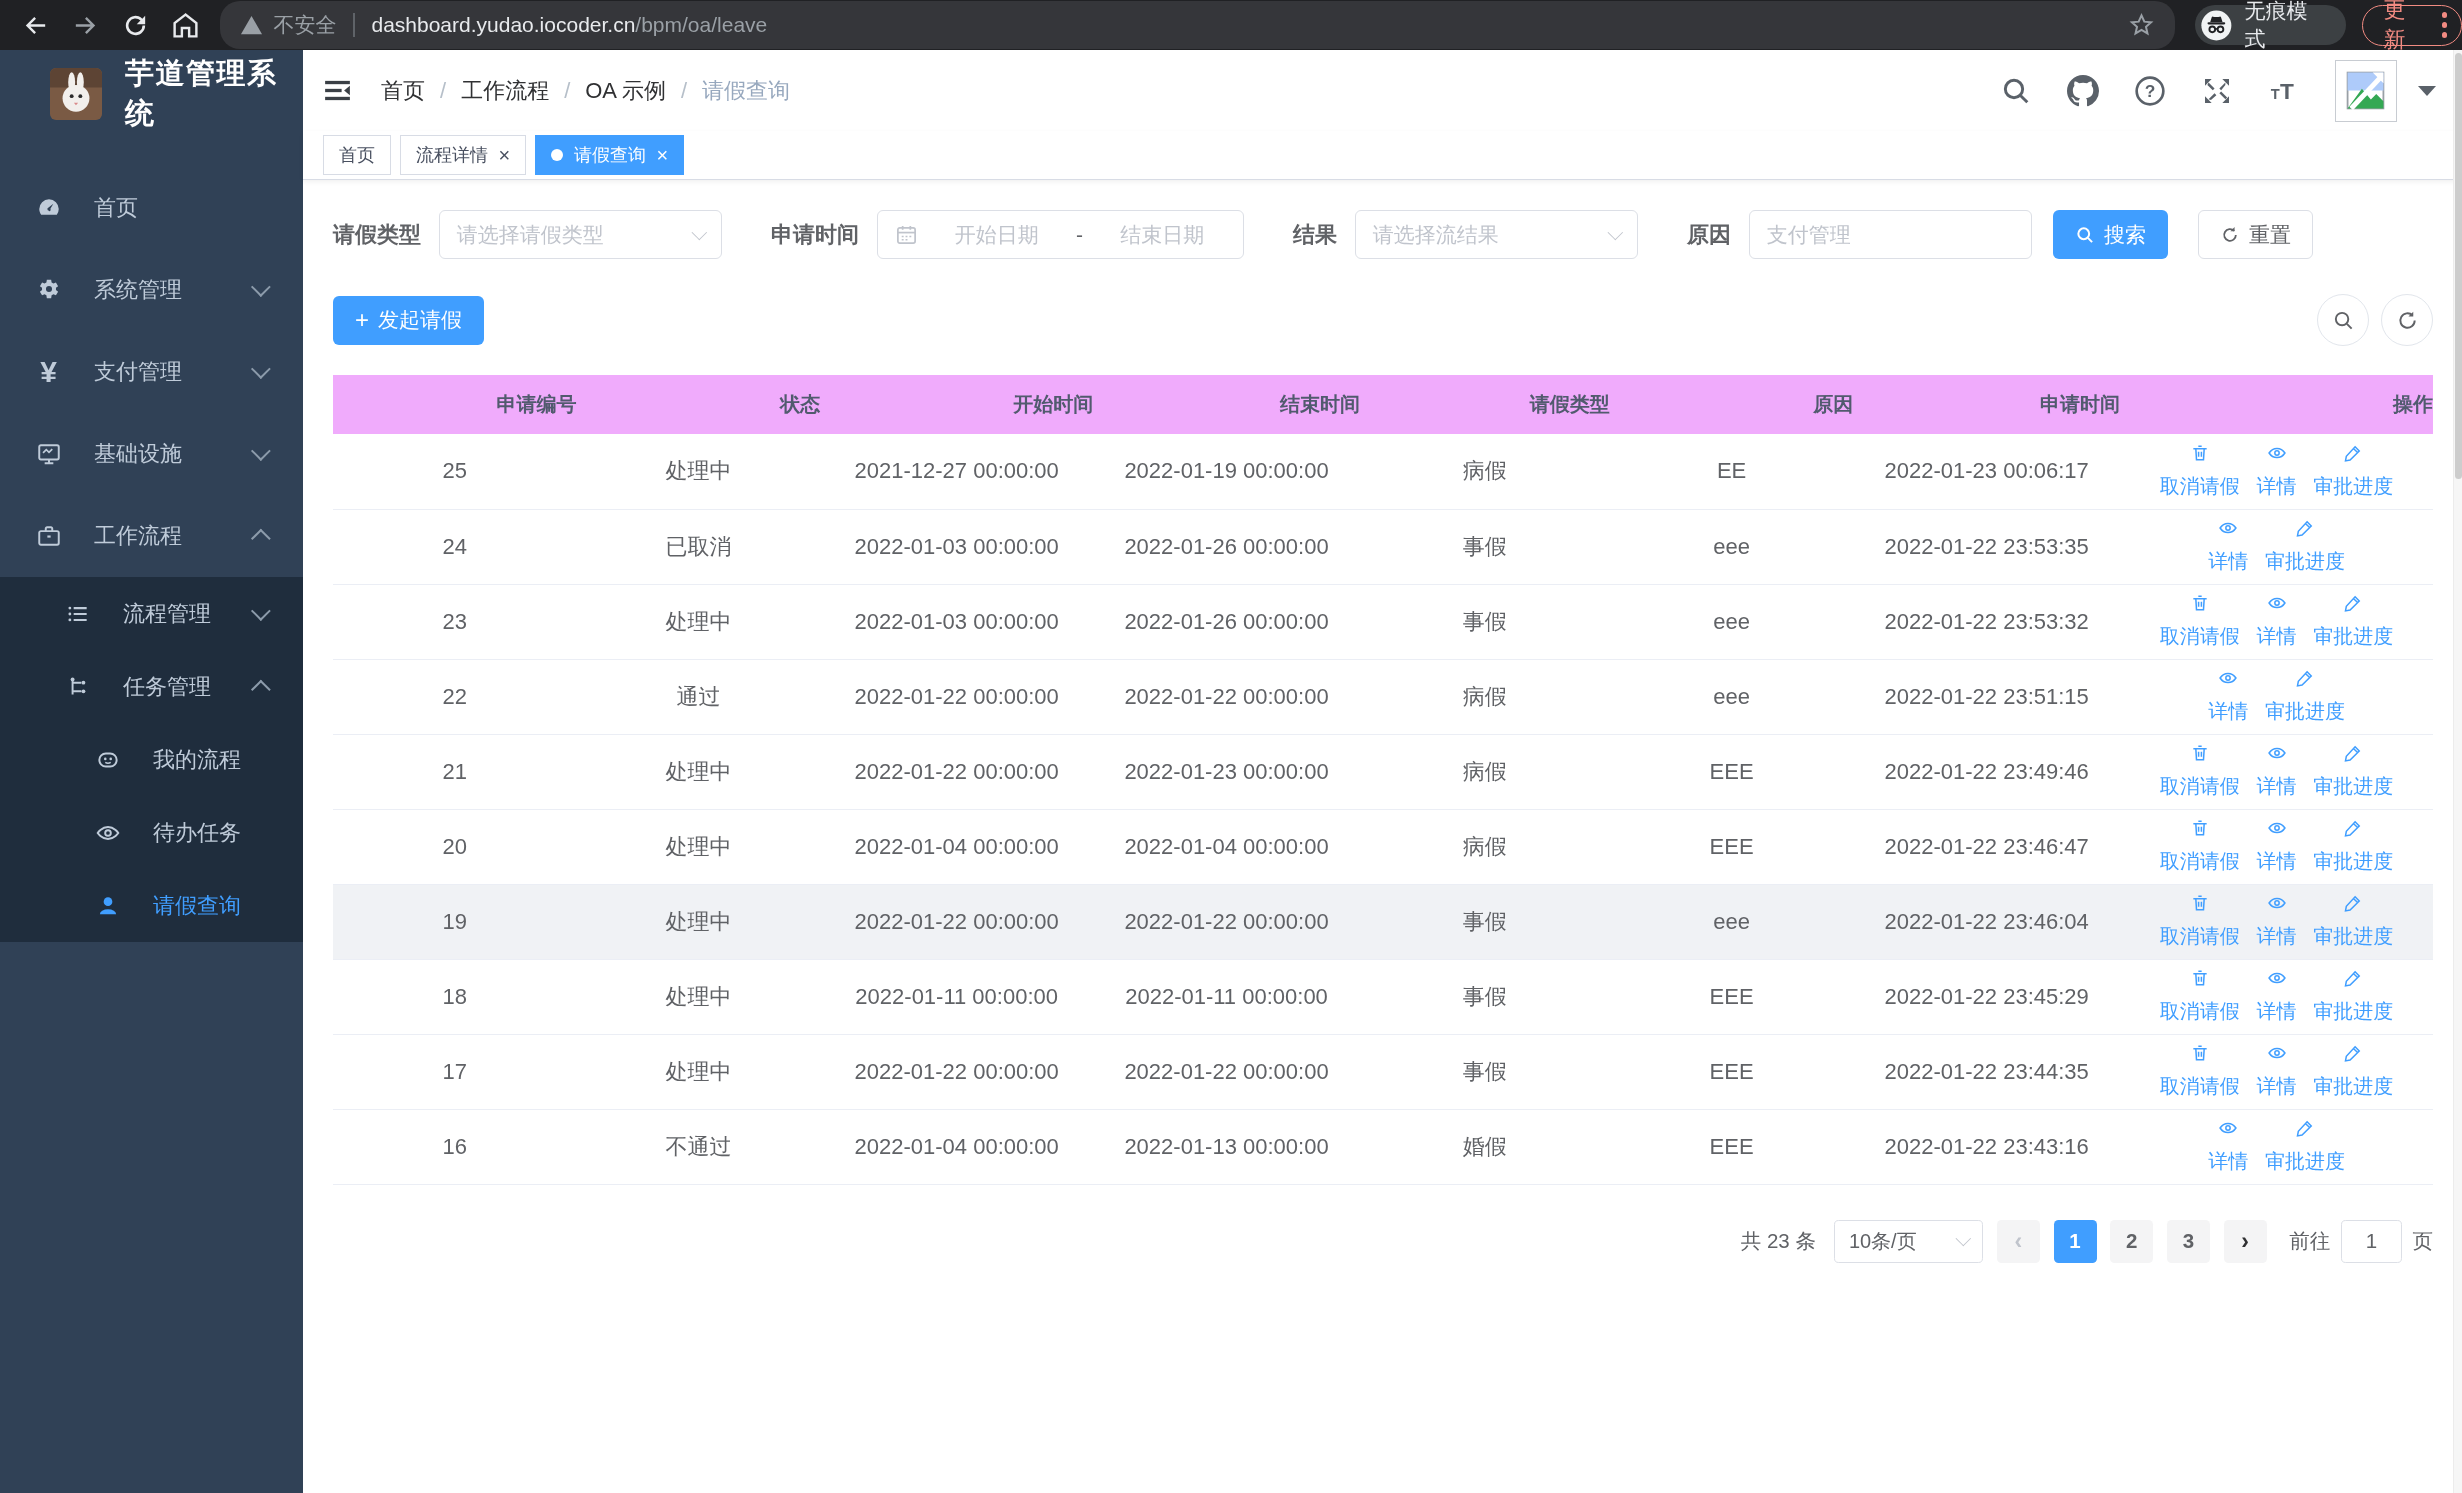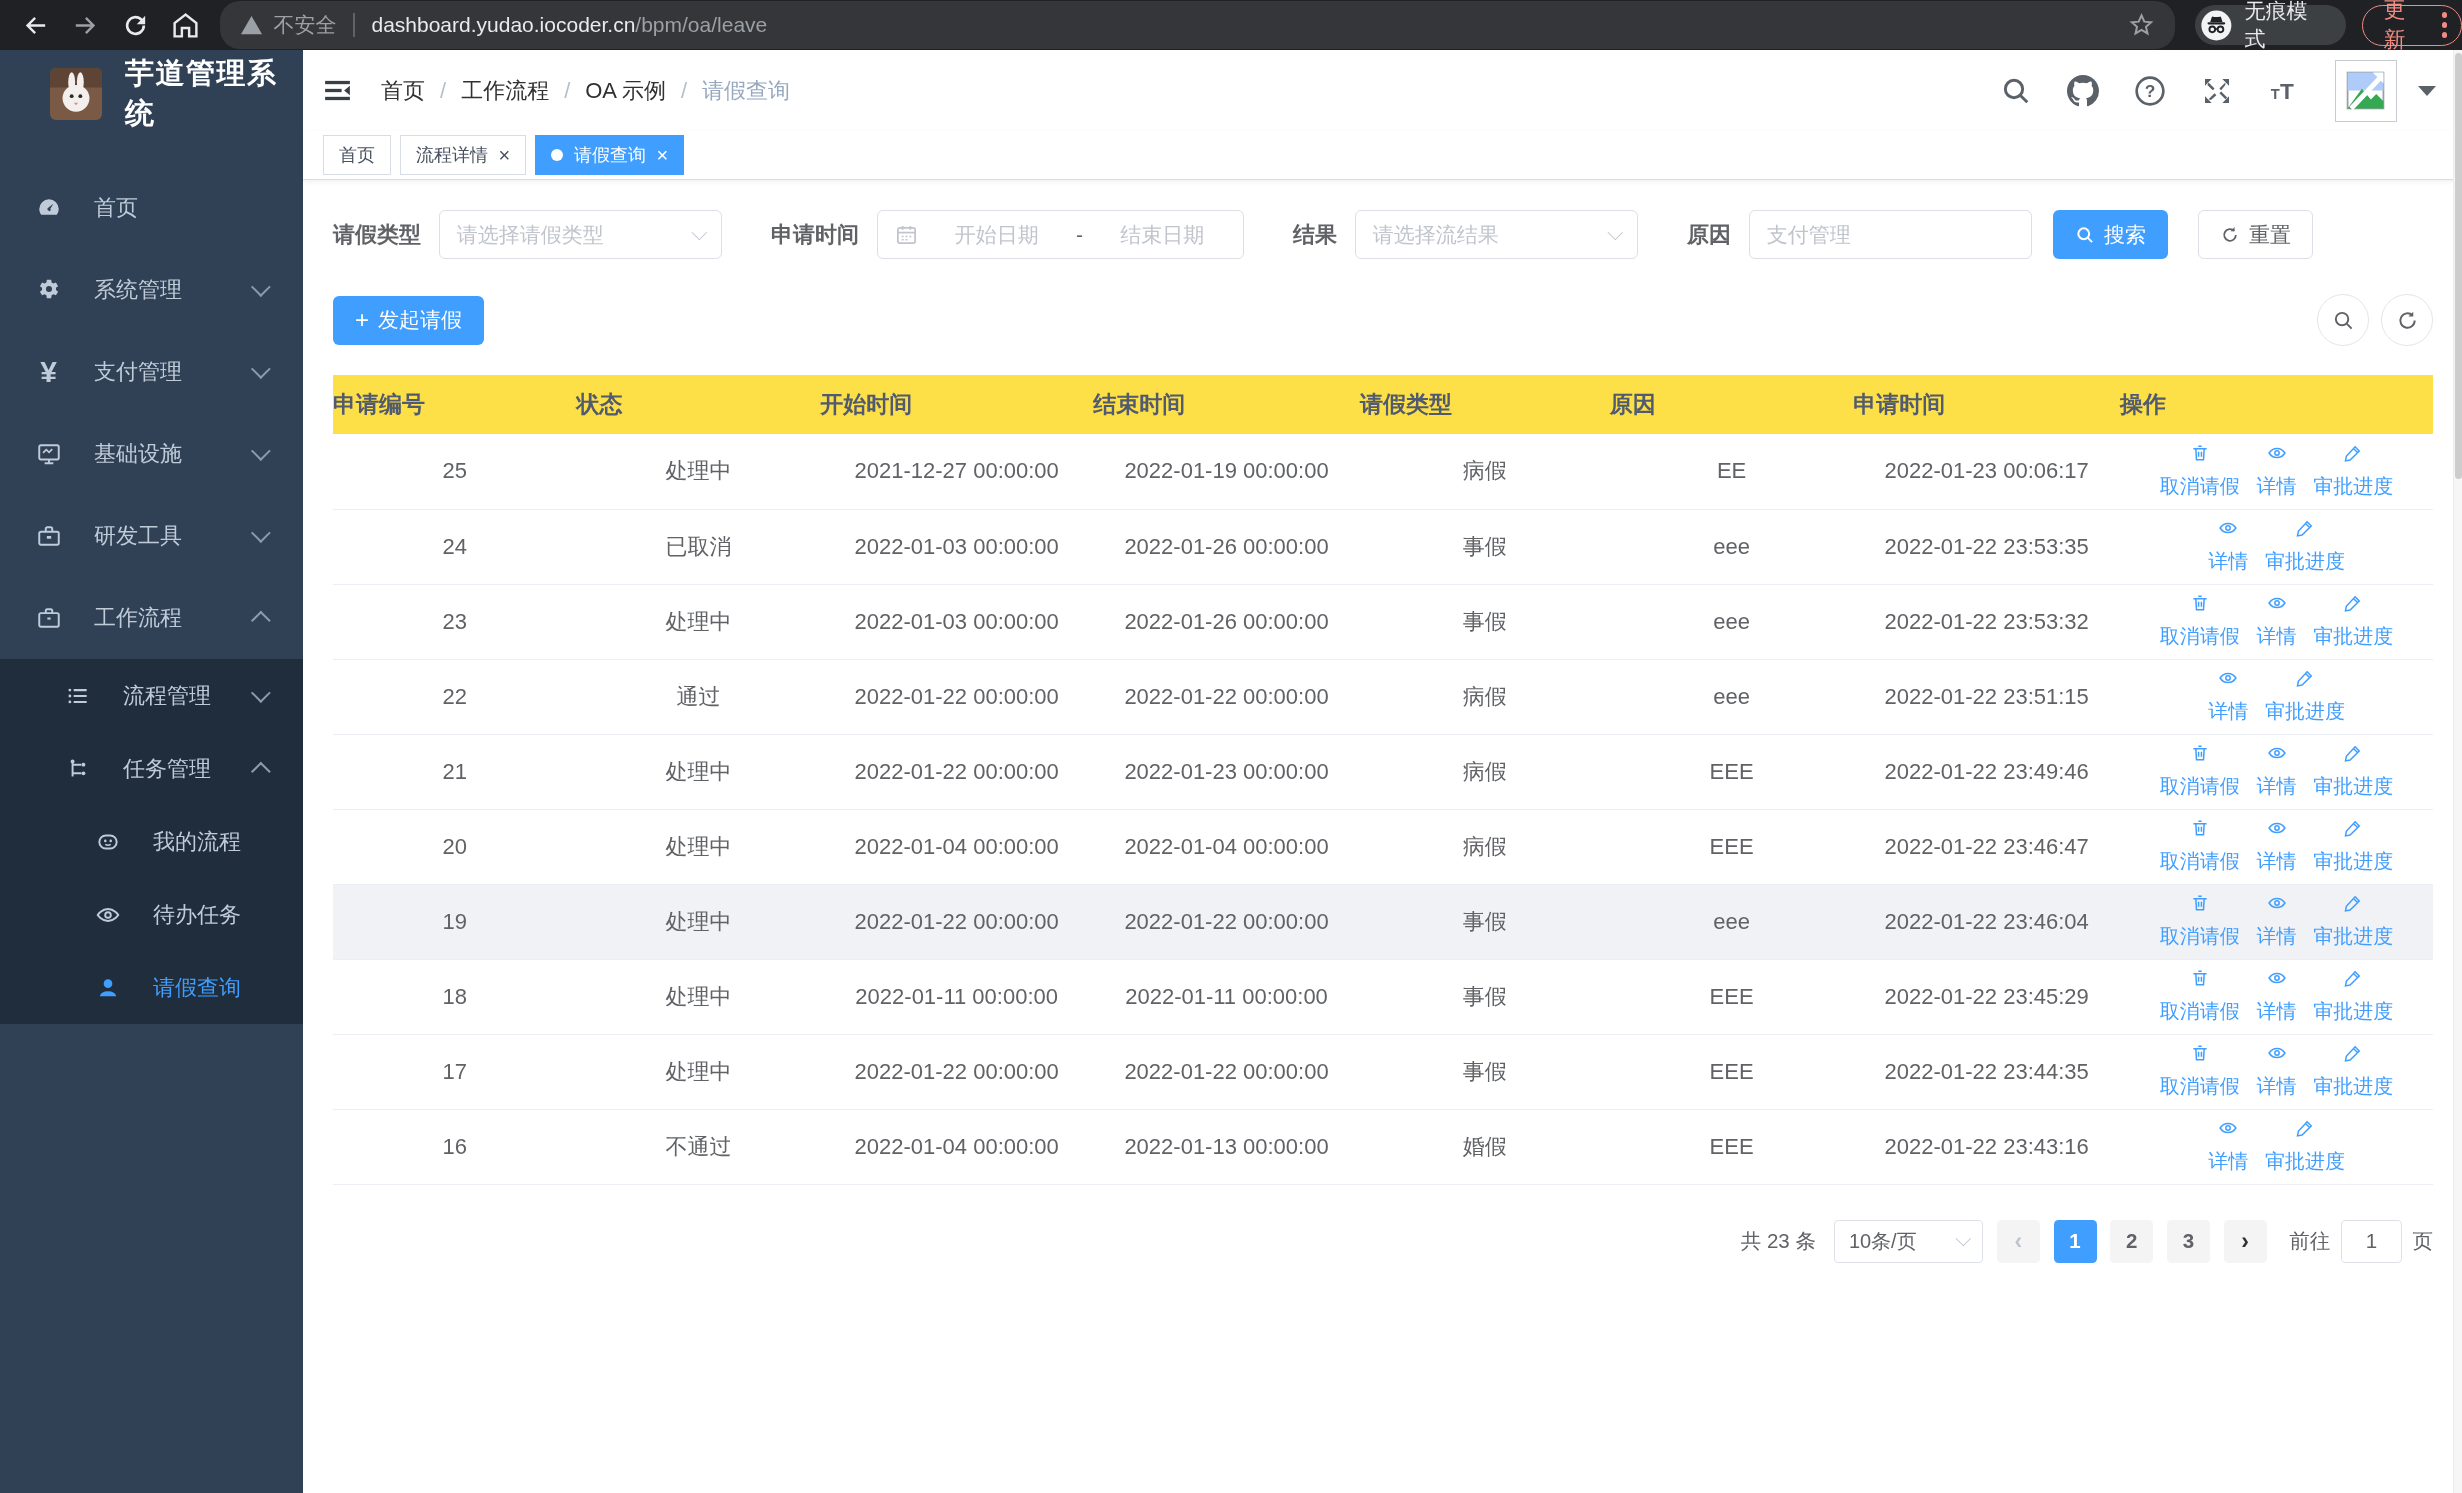--- a/index.html
+++ b/index.html
@@ -90,22 +90,22 @@
   .search-btn { margin-left:21px; }
   .reset-btn { margin-left:30px; }
 
   .create-row { margin-top:35px; display:flex; align-items:center; }
   .tool-circles { margin-left:auto; display:flex; gap:12px; }
   .tool-circle { width:52px; height:52px; border:1.5px solid #e2e6ec; border-radius:50%;
     display:flex; align-items:center; justify-content:center; color:#606266; cursor:pointer; }
 
   
   table { width:100%; border-collapse:collapse; table-layout:fixed; margin-top:29px; }
-  th { height:59px; background:#fde047; color:#515a6e; font-size:23px; font-weight:bold;
-    text-align:left; }
+  th { height:59px; background:#f0abfc; color:#515a6e; font-size:20px; font-weight:bold;
+    text-align:right; }
   td { height:75px; color:#606266; font-size:22px; text-align:center;
     border-bottom:1.5px solid #ebeef5; white-space:nowrap; }
   tr.hl td { background:#f0f2f5; }
   .act-link { color:#409eff; font-size:20px; display:inline-flex; align-items:center; gap:4.6px;
     margin:0 8.4px; cursor:pointer;flex-direction:column; }
   .act-link svg { width:20px; height:20px; }
 
   
   .pager { display:flex; align-items:center; justify-content:flex-end; margin-top:35px;
     font-size:20.5px; color:#606266; gap:13.7px; }
@@ -224,31 +224,20 @@
       </div>
       <div class="m-item">
         <span class="mi">
           <svg viewBox="0 0 24 24" width="26" height="26">
             <rect x="3" y="4" width="18" height="13" rx="1.5" fill="none" stroke="#bfcbd9" stroke-width="1.8"></rect>
             <path d="m6.5 11 3-3 2.5 2.5 3-3" fill="none" stroke="#bfcbd9" stroke-width="1.6"></path>
             <path d="M12 17v3M8 20.5h8" stroke="#bfcbd9" stroke-width="1.8"></path>
           </svg>
         </span>
         <span>基础设施</span>
-        <span class="chev down"></span>
-      </div>
-      <div class="m-item">
-        <span class="mi">
-          <svg viewBox="0 0 24 24" width="26" height="26">
-            <rect x="3" y="8" width="18" height="12" rx="1.5" fill="none" stroke="#bfcbd9" stroke-width="1.8"></rect>
-            <path d="M9 8V5.5A1.5 1.5 0 0 1 10.5 4h3A1.5 1.5 0 0 1 15 5.5V8" fill="none" stroke="#bfcbd9" stroke-width="1.8"></path>
-            <path d="M10 12h4v2.5h-4z" fill="#bfcbd9"></path>
-          </svg>
-        </span>
-        <span>研发工具</span>
         <span class="chev down"></span>
       </div>
       <div class="m-item">
         <span class="mi">
           <svg viewBox="0 0 24 24" width="26" height="26">
             <rect x="3" y="7.5" width="18" height="12.5" rx="1.5" fill="none" stroke="#bfcbd9" stroke-width="1.8"></rect>
             <path d="M9 7.5V5.2A1.2 1.2 0 0 1 10.2 4h3.6A1.2 1.2 0 0 1 15 5.2v2.3" fill="none" stroke="#bfcbd9" stroke-width="1.8"></path>
             <path d="M10.5 11.5h3v2h-3z" fill="#bfcbd9"></path>
           </svg>
         </span>

